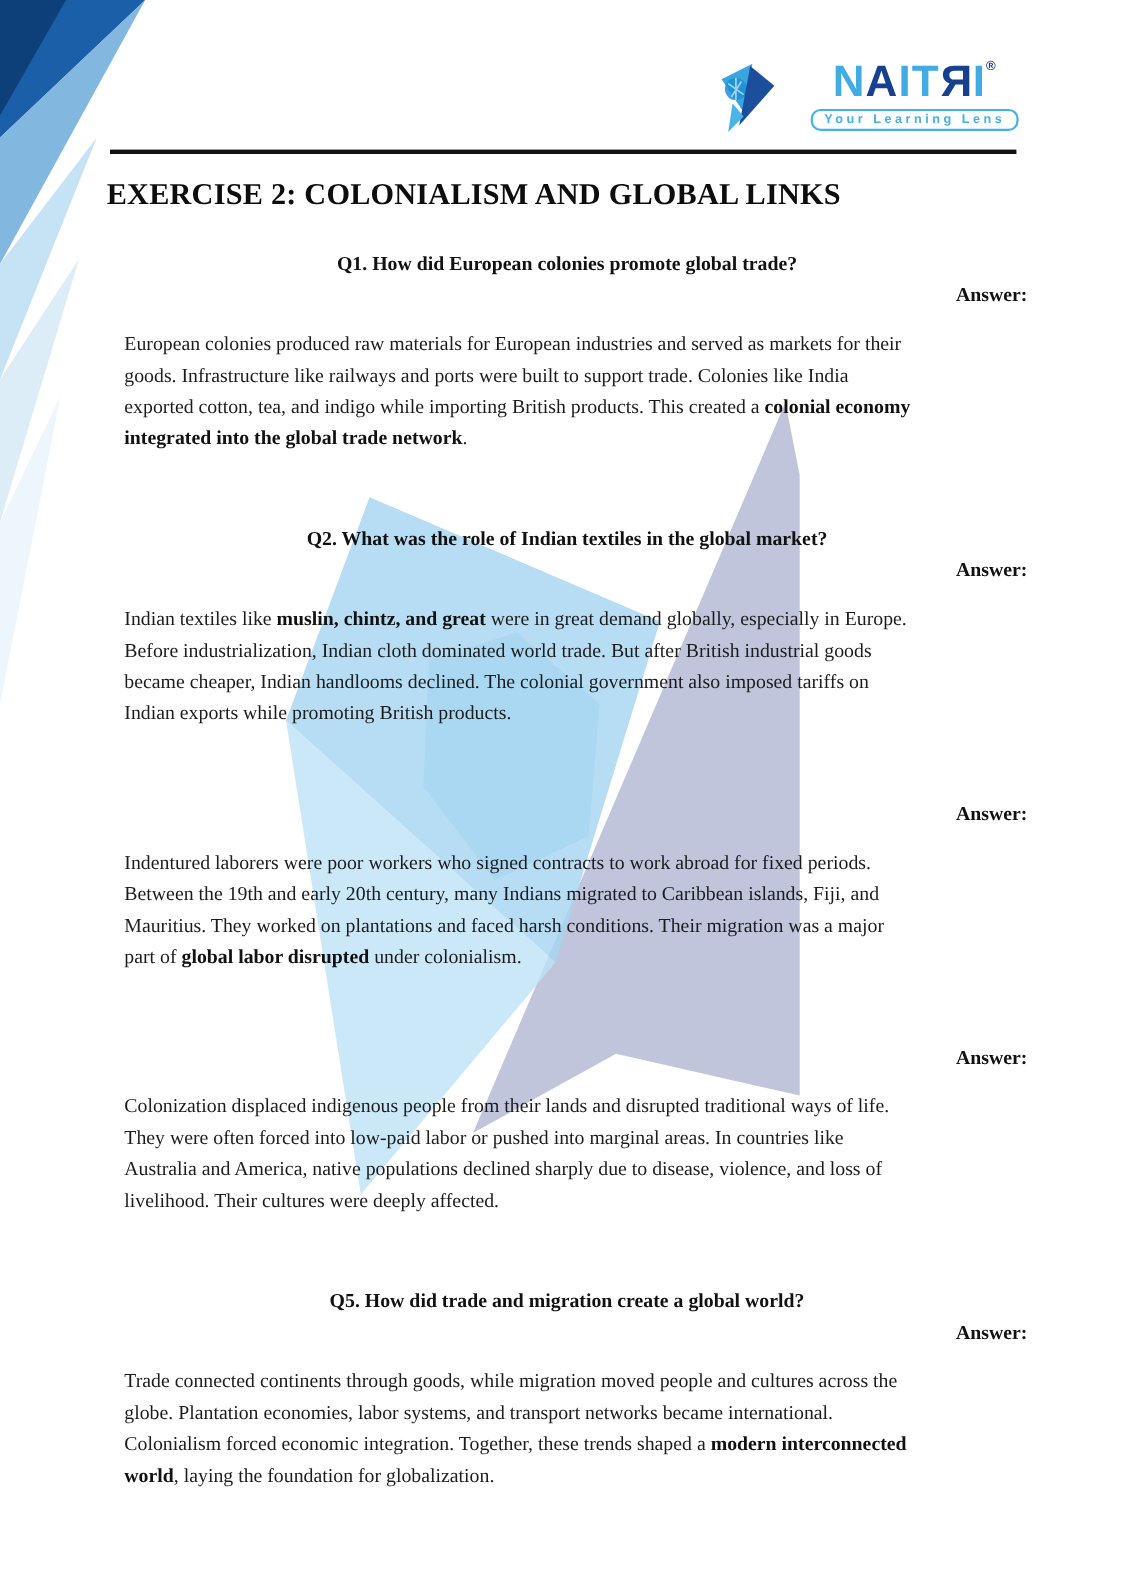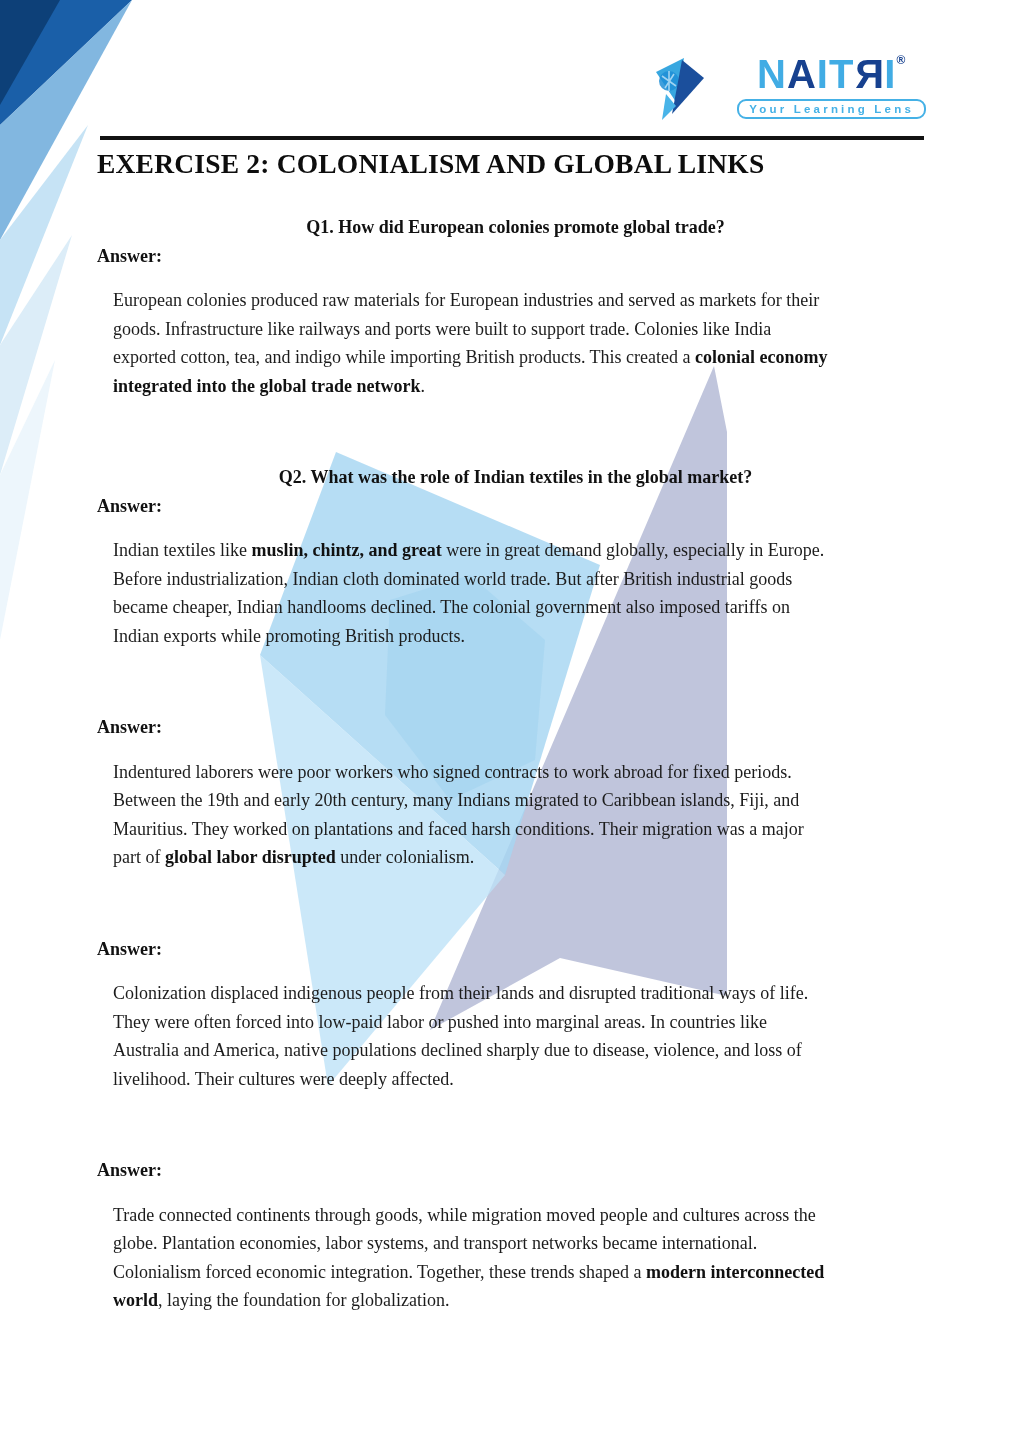--- a/index.html
+++ b/index.html
@@ -42,31 +42,31 @@
     color:#45b1e6;border:2px solid #45b1e6;border-radius:9px;
     padding:2px 10px;white-space:nowrap;align-self:stretch;text-align:center;
   }
   .rule{
     position:relative;
     margin:10px 100px 0 100px;
     height:4px;background:#121212;
   }
 
   
-  .content{position:relative;padding:8px 90px 0 97px;}
+  .content{position:relative;padding:20px 90px 0 97px;}
   .doc-title{
     font-size:27.5px;font-weight:bold;color:#0d0d0d;
     margin:0 0 33px 0;letter-spacing:0.2px;
   }
   .qa{margin:0 0 63px 0;}
   .qa .q{
     font-size:18px;font-weight:bold;margin:0;line-height:28.5px;color:#111;text-align:center;
   }
   .qa .alabel{
-    font-size:18px;font-weight:bold;line-height:28.5px;color:#111;
+    font-size:18px;font-weight:bold;line-height:28.5px;color:#111;text-align:right;
   }
   .qa .ans{
     margin:16px;font-size:18px;line-height:28.5px;color:#1c1c1c;
     white-space:pre-wrap;
   }
   .qa .ans b{color:#111;}
 </style>
 </head>
 <body>
 
@@ -139,20 +139,21 @@
 
     <section class="qa">
       <div class="alabel">Answer:</div>
       <p class="ans"><span>Colonization displaced indigenous people from their lands and disrupted traditional ways of life.
 They were often forced into low-paid labor or pushed into marginal areas. In countries like
 Australia and America, native populations declined sharply due to disease, violence, and loss of
 livelihood. Their cultures were deeply affected.</span></p>
     </section>
 
     <section class="qa">
+      <h2 class="q">Q5. How did trade and migration create a global world?</h2>
       <div class="alabel">Answer:</div>
       <p class="ans"><span>Trade connected continents through goods, while migration moved people and cultures across the
 globe. Plantation economies, labor systems, and transport networks became international.
 Colonialism forced economic integration. Together, these trends shaped a </span><b>modern interconnected
 world</b><span>, laying the foundation for globalization.</span></p>
     </section>
   </div>
 
 </div>
 

